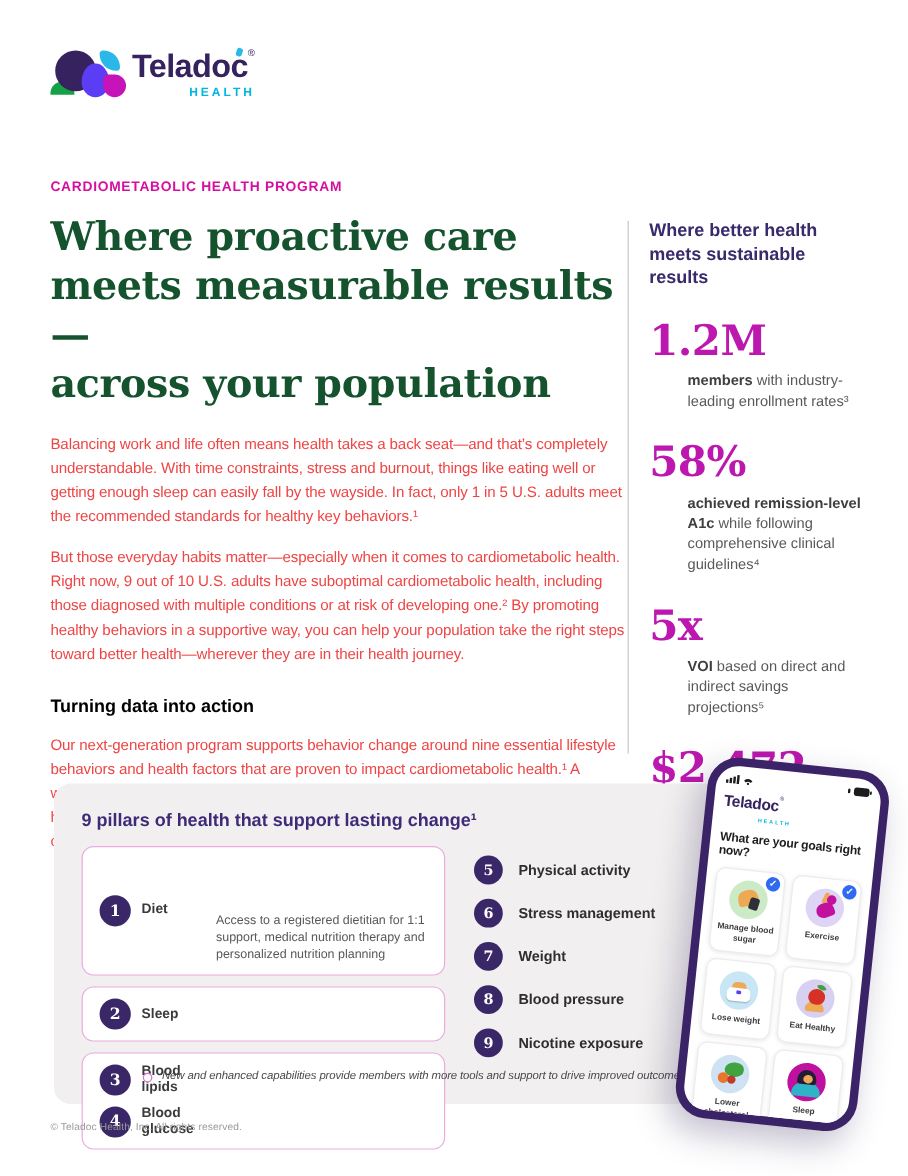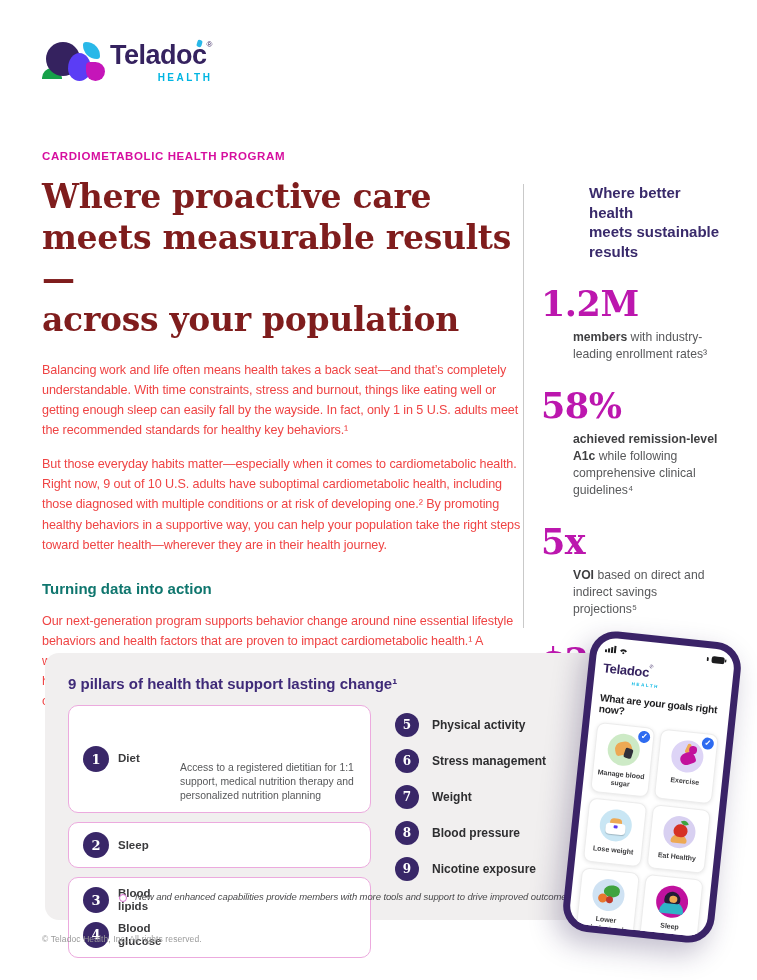--- a/index.html
+++ b/index.html
@@ -22,30 +22,30 @@
   .lm-magenta{ left:44px; top:22px; width:19px; height:19px; background:#c515b9; border-radius:4px 50% 50% 50%; }
   .logo-word { position:relative; padding-top:2px; }
   .logo-name { font-size:27px; font-weight:bold; color:#35225f; letter-spacing:-0.5px; line-height:1; }
   .logo-accent { position:absolute; top:0px; right:10px; width:5px; height:7px; background:#29b8e8; border-radius:2px; transform:rotate(18deg); }
   .logo-reg { font-size:8px; color:#35225f; vertical-align:top; position:relative; top:-2px; }
   .logo-sub { font-size:10px; font-weight:bold; color:#00b5e2; letter-spacing:2.5px; text-align:right; margin-top:3px; }
 
   
   .main { position:absolute; left:42px; top:150px; width:480px; }
   .eyebrow { font-size:11.5px; font-weight:bold; color:#d60e9f; letter-spacing:0.6px; }
-  .headline { margin-top:15px; font-weight:bold; color:#7f1d1d; font-size:33px; line-height:1.24;
+  .headline { margin-top:15px; font-weight:bold; color:#14532d; font-size:33px; line-height:1.24;
               letter-spacing:-0.3px; white-space:pre-line; }
   .body-p { margin-top:19px; font-size:12.6px; line-height:1.6; color:#ef4444; letter-spacing:-0.1px; }
-  .sub-h { margin-top:25px; font-size:15px; font-weight:bold; color:#0f766e; }
+  .sub-h { margin-top:25px; font-size:15px; font-weight:bold; color:#000000; }
   .body-p.tight { margin-top:14px; }
 
   
   .divider { position:absolute; left:523px; top:184px; width:1px; height:444px; background:#c9c9c9; }
   .sidebar { position:absolute; left:541px; top:183px; width:182px; }
-  .sb-title { font-size:15px; font-weight:bold; color:#392a6b; line-height:1.3; white-space:pre-line;margin-left:48px; }
+  .sb-title { font-size:15px; font-weight:bold; color:#392a6b; line-height:1.3; white-space:pre-line; }
   .stat { margin-top:25px; }
   .stat-value { font-size:35px; font-weight:bold; color:#bc17ae; line-height:1.05; letter-spacing:-0.5px; }
   .stat-cap { margin-top:6px; font-size:12.2px; line-height:1.4; color:#58595b;margin-left:32px; }
   .stat-cap b { color:#3f3f41; }
 
   
   .pillars { position:absolute; left:45px; top:653px; width:594px; height:267px;
              background:#f1efef; border-radius:14px; padding:22px 18px 12px 23px; }
   .pillars-h { font-size:15px; font-weight:bold; color:#3f2a78; }
   .pillars-cols { display:flex; margin-top:13px; }

